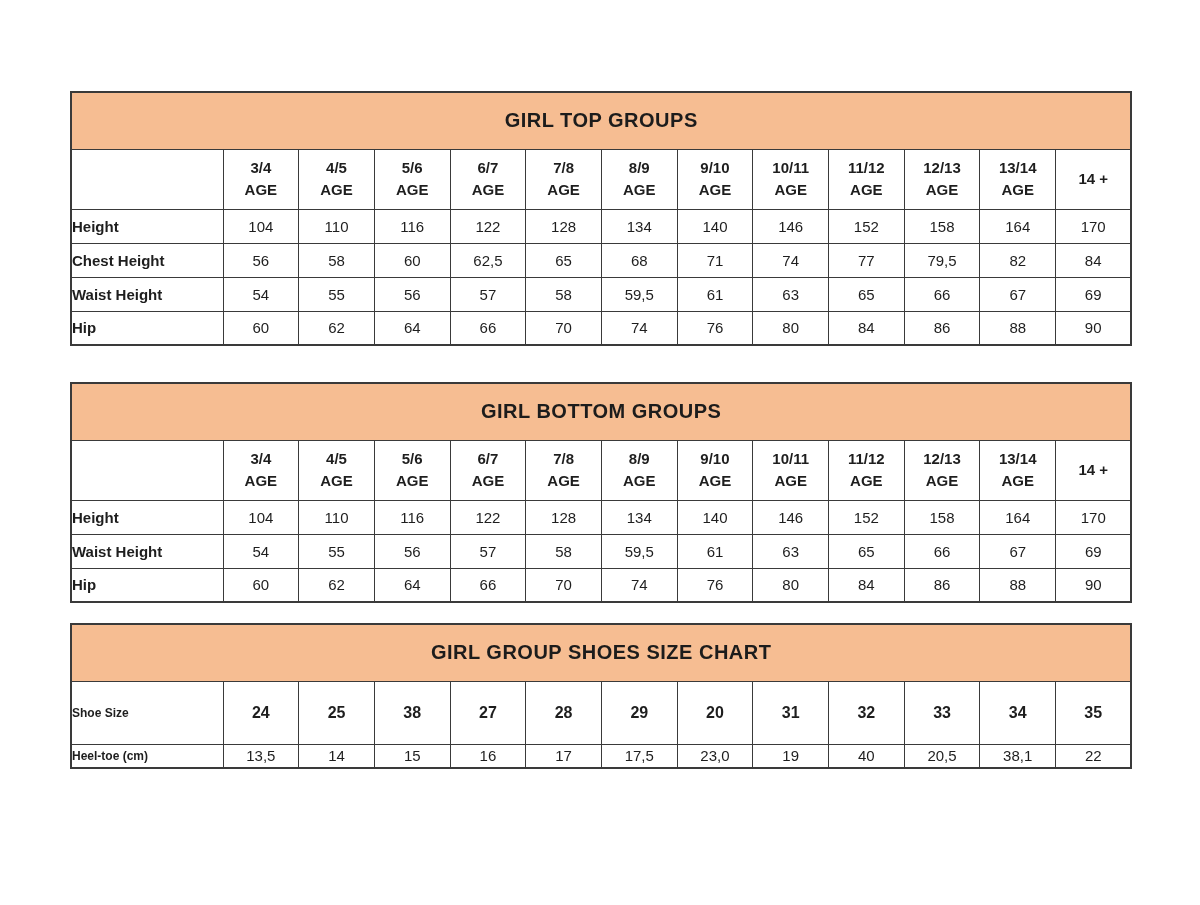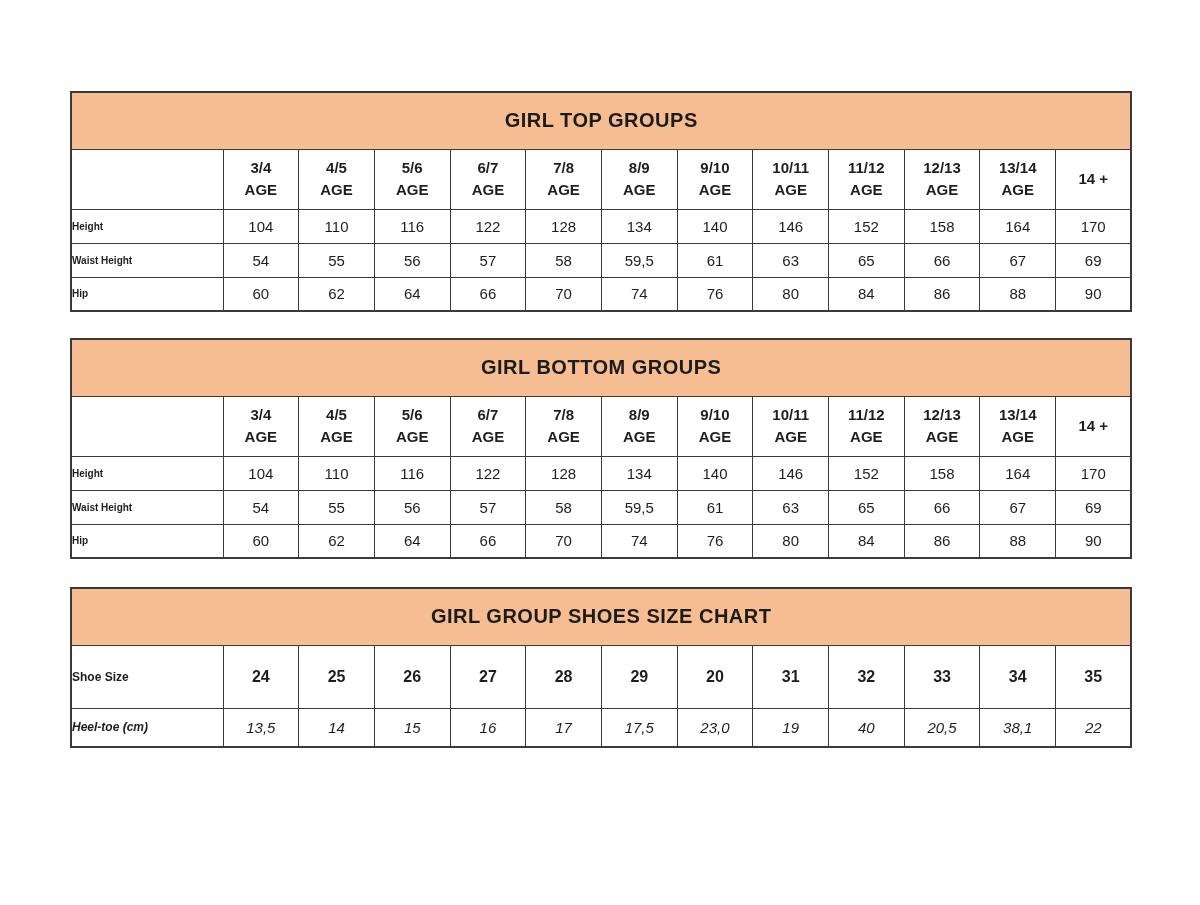--- a/index.html
+++ b/index.html
@@ -47,37 +47,37 @@
     font-size: 15px;
     line-height: 1.45;
     text-align: center;
     vertical-align: middle;
     white-space: pre-line;
   }
   td.label-cell {
     text-align: left;
     padding-left: 12px;
     font-weight: bold;
-    font-size: 10px;
+    font-size: 15px;
     vertical-align: middle;
   }
   td.value-cell {
     text-align: center;
     vertical-align: middle;
     font-size: 15px;
     font-weight: normal;
   }
   #table-0 tbody tr.data-row,
   #table-1 tbody tr.data-row { height: 34px; }
 
-  #table-0 { margin-bottom: 26px; }
-  #table-1 { margin-bottom: 28px; }
+  #table-0 { margin-bottom: 36px; }
+  #table-1 { margin-bottom: 20px; }
 
   #table-2 tbody tr.data-row:nth-child(1) { height: 63px; }
-  #table-2 tbody tr.data-row:nth-child(2) { height: 39px; font-style: italic; }
+  #table-2 tbody tr.data-row:nth-child(2) { height: 24px; }
   #table-2 td.label-cell { font-size: 12px; }
   tr.bold-values td.value-cell {
     font-weight: bold;
     font-size: 16px;
   }
 </style>
 </head>
 <body>
 
 <div class="page">
@@ -139,20 +139,35 @@
           <td class="value-cell">128</td>
           <td class="value-cell">134</td>
           <td class="value-cell">140</td>
           <td class="value-cell">146</td>
           <td class="value-cell">152</td>
           <td class="value-cell">158</td>
           <td class="value-cell">164</td>
           <td class="value-cell">170</td>
         </tr>
         <tr class="data-row">
+          <td class="label-cell">Chest Height</td>
+          <td class="value-cell">56</td>
+          <td class="value-cell">58</td>
+          <td class="value-cell">60</td>
+          <td class="value-cell">62,5</td>
+          <td class="value-cell">65</td>
+          <td class="value-cell">68</td>
+          <td class="value-cell">71</td>
+          <td class="value-cell">74</td>
+          <td class="value-cell">77</td>
+          <td class="value-cell">79,5</td>
+          <td class="value-cell">82</td>
+          <td class="value-cell">84</td>
+        </tr>
+        <tr class="data-row">
           <td class="label-cell">Waist Height</td>
           <td class="value-cell">54</td>
           <td class="value-cell">55</td>
           <td class="value-cell">56</td>
           <td class="value-cell">57</td>
           <td class="value-cell">58</td>
           <td class="value-cell">59,5</td>
           <td class="value-cell">61</td>
           <td class="value-cell">63</td>
           <td class="value-cell">65</td>
@@ -293,21 +308,21 @@
     <thead>
       <tr>
         <th class="band" colspan="13">GIRL GROUP SHOES SIZE CHART</th>
       </tr>
     </thead>
     <tbody>
         <tr class="data-row bold-values">
           <td class="label-cell">Shoe Size</td>
           <td class="value-cell">24</td>
           <td class="value-cell">25</td>
-          <td class="value-cell">26</td>
+          <td class="value-cell">38</td>
           <td class="value-cell">27</td>
           <td class="value-cell">28</td>
           <td class="value-cell">29</td>
           <td class="value-cell">20</td>
           <td class="value-cell">31</td>
           <td class="value-cell">32</td>
           <td class="value-cell">33</td>
           <td class="value-cell">34</td>
           <td class="value-cell">35</td>
         </tr>

